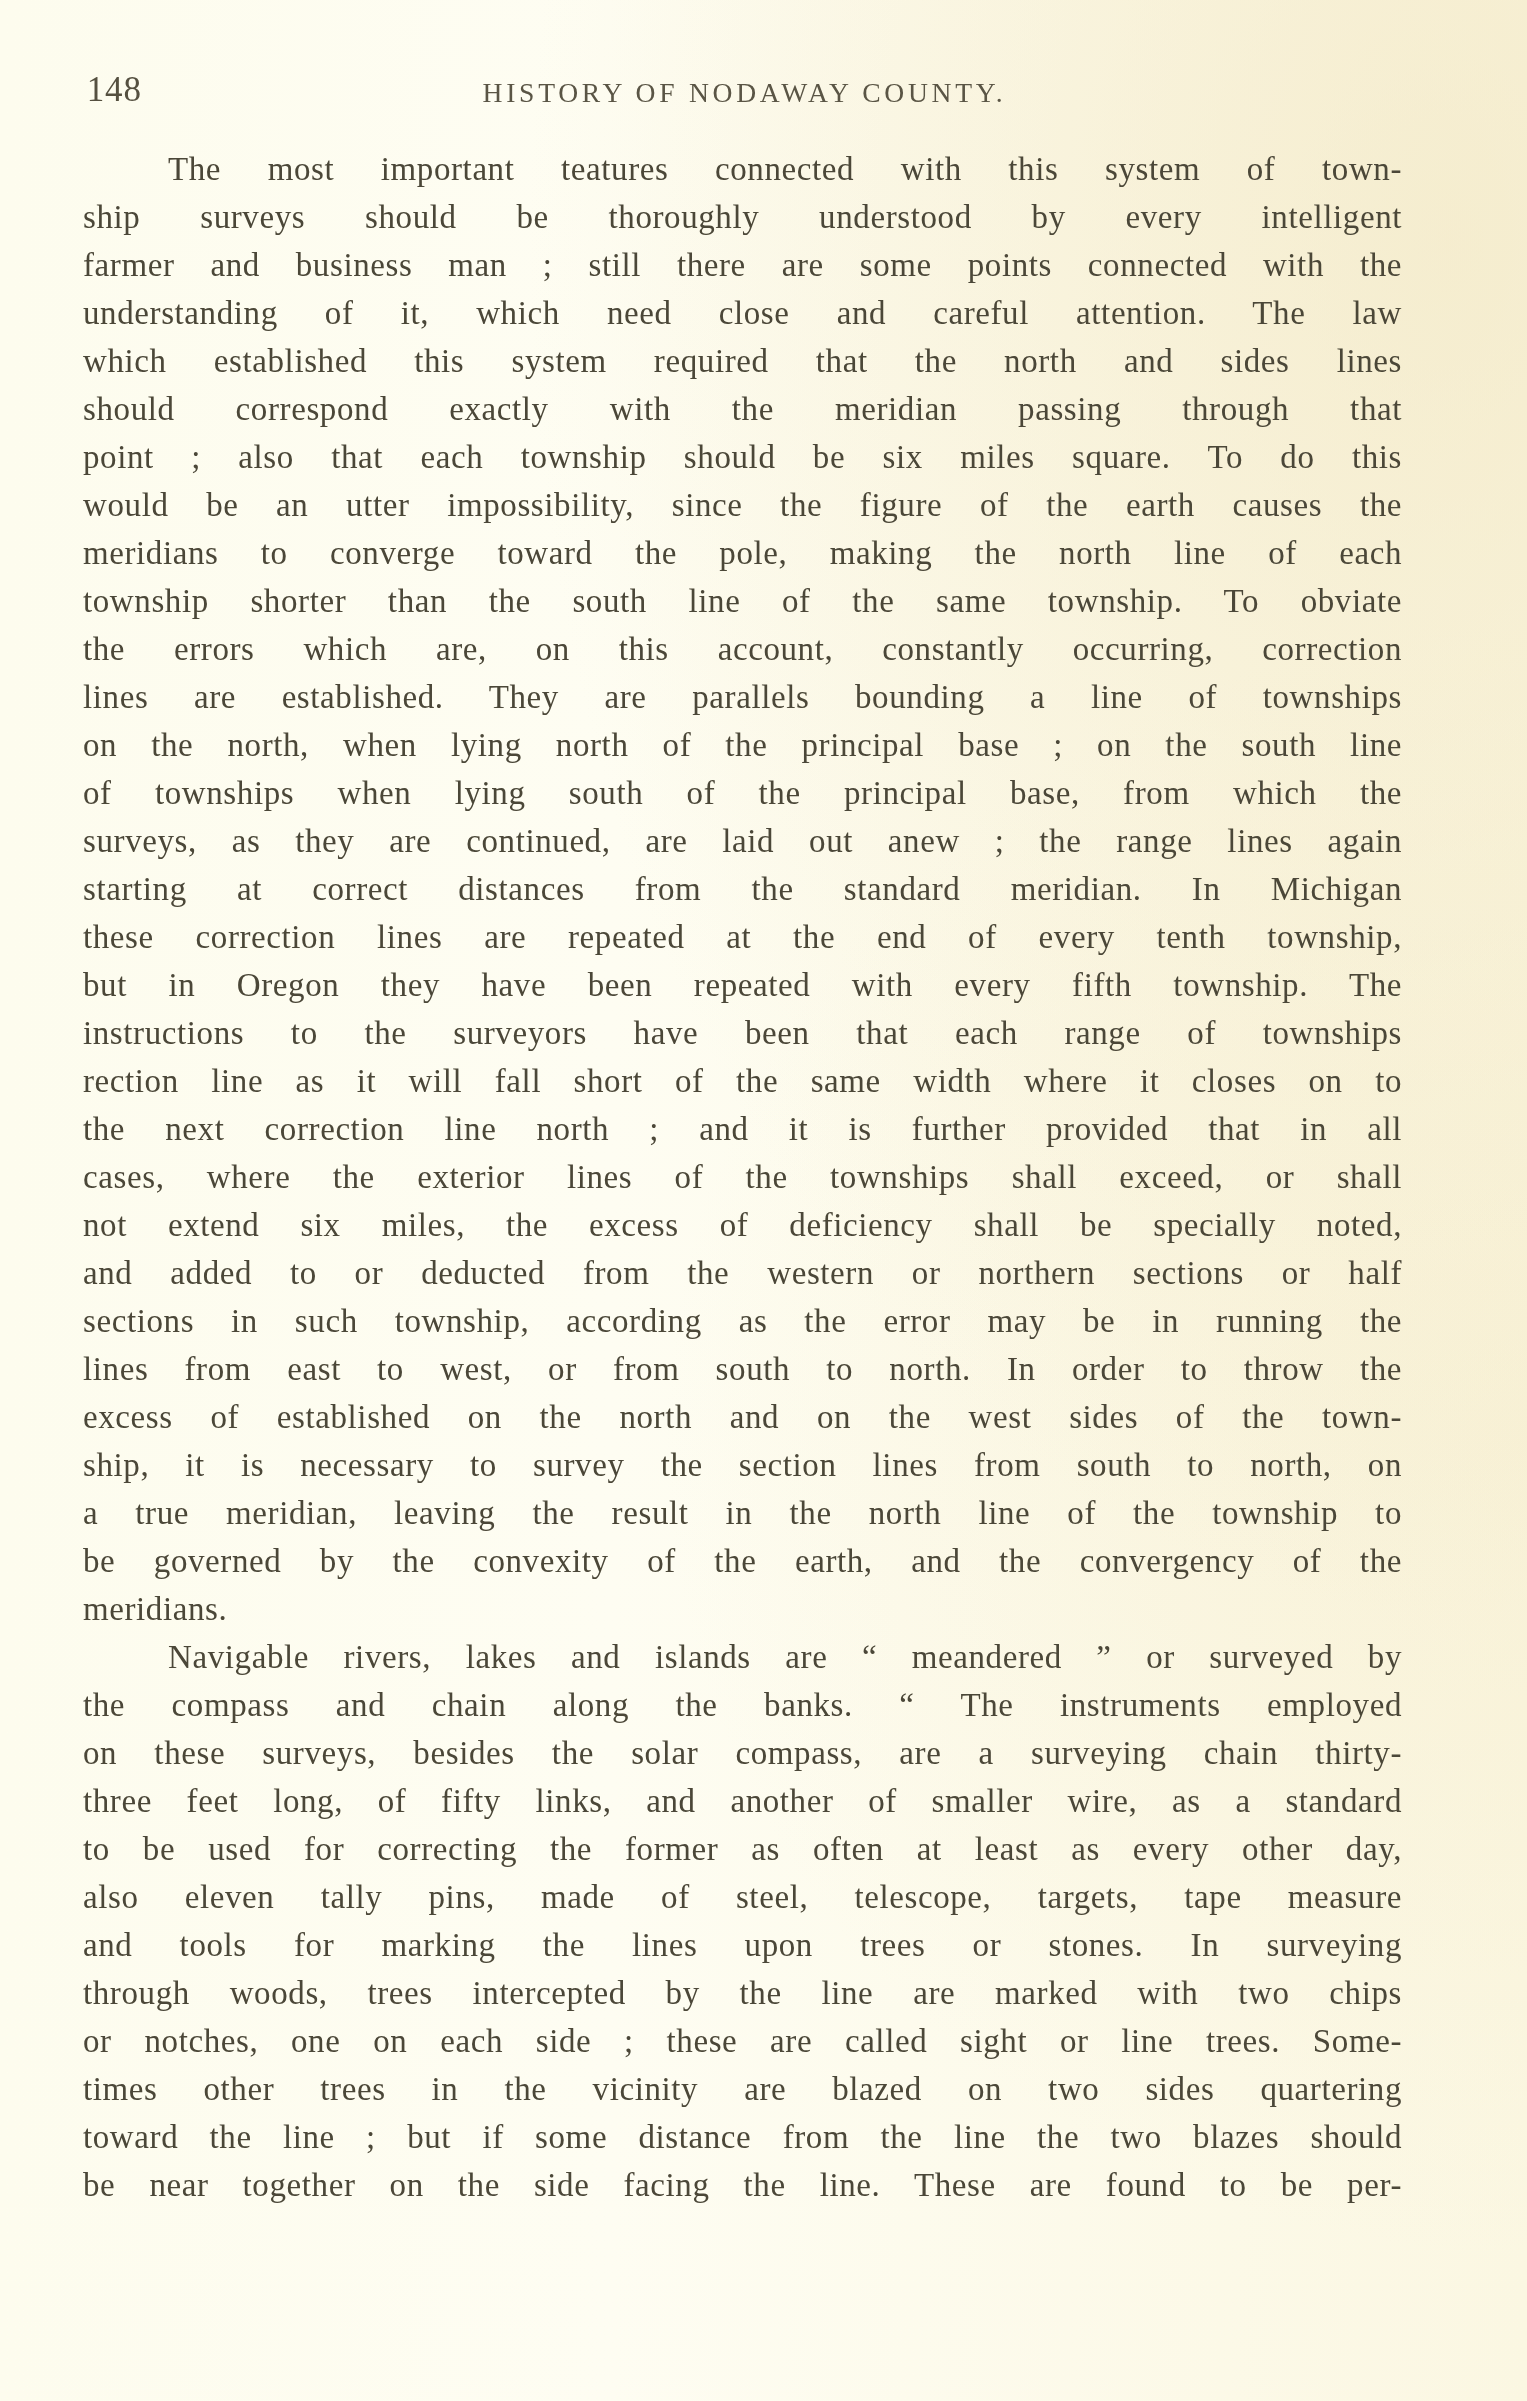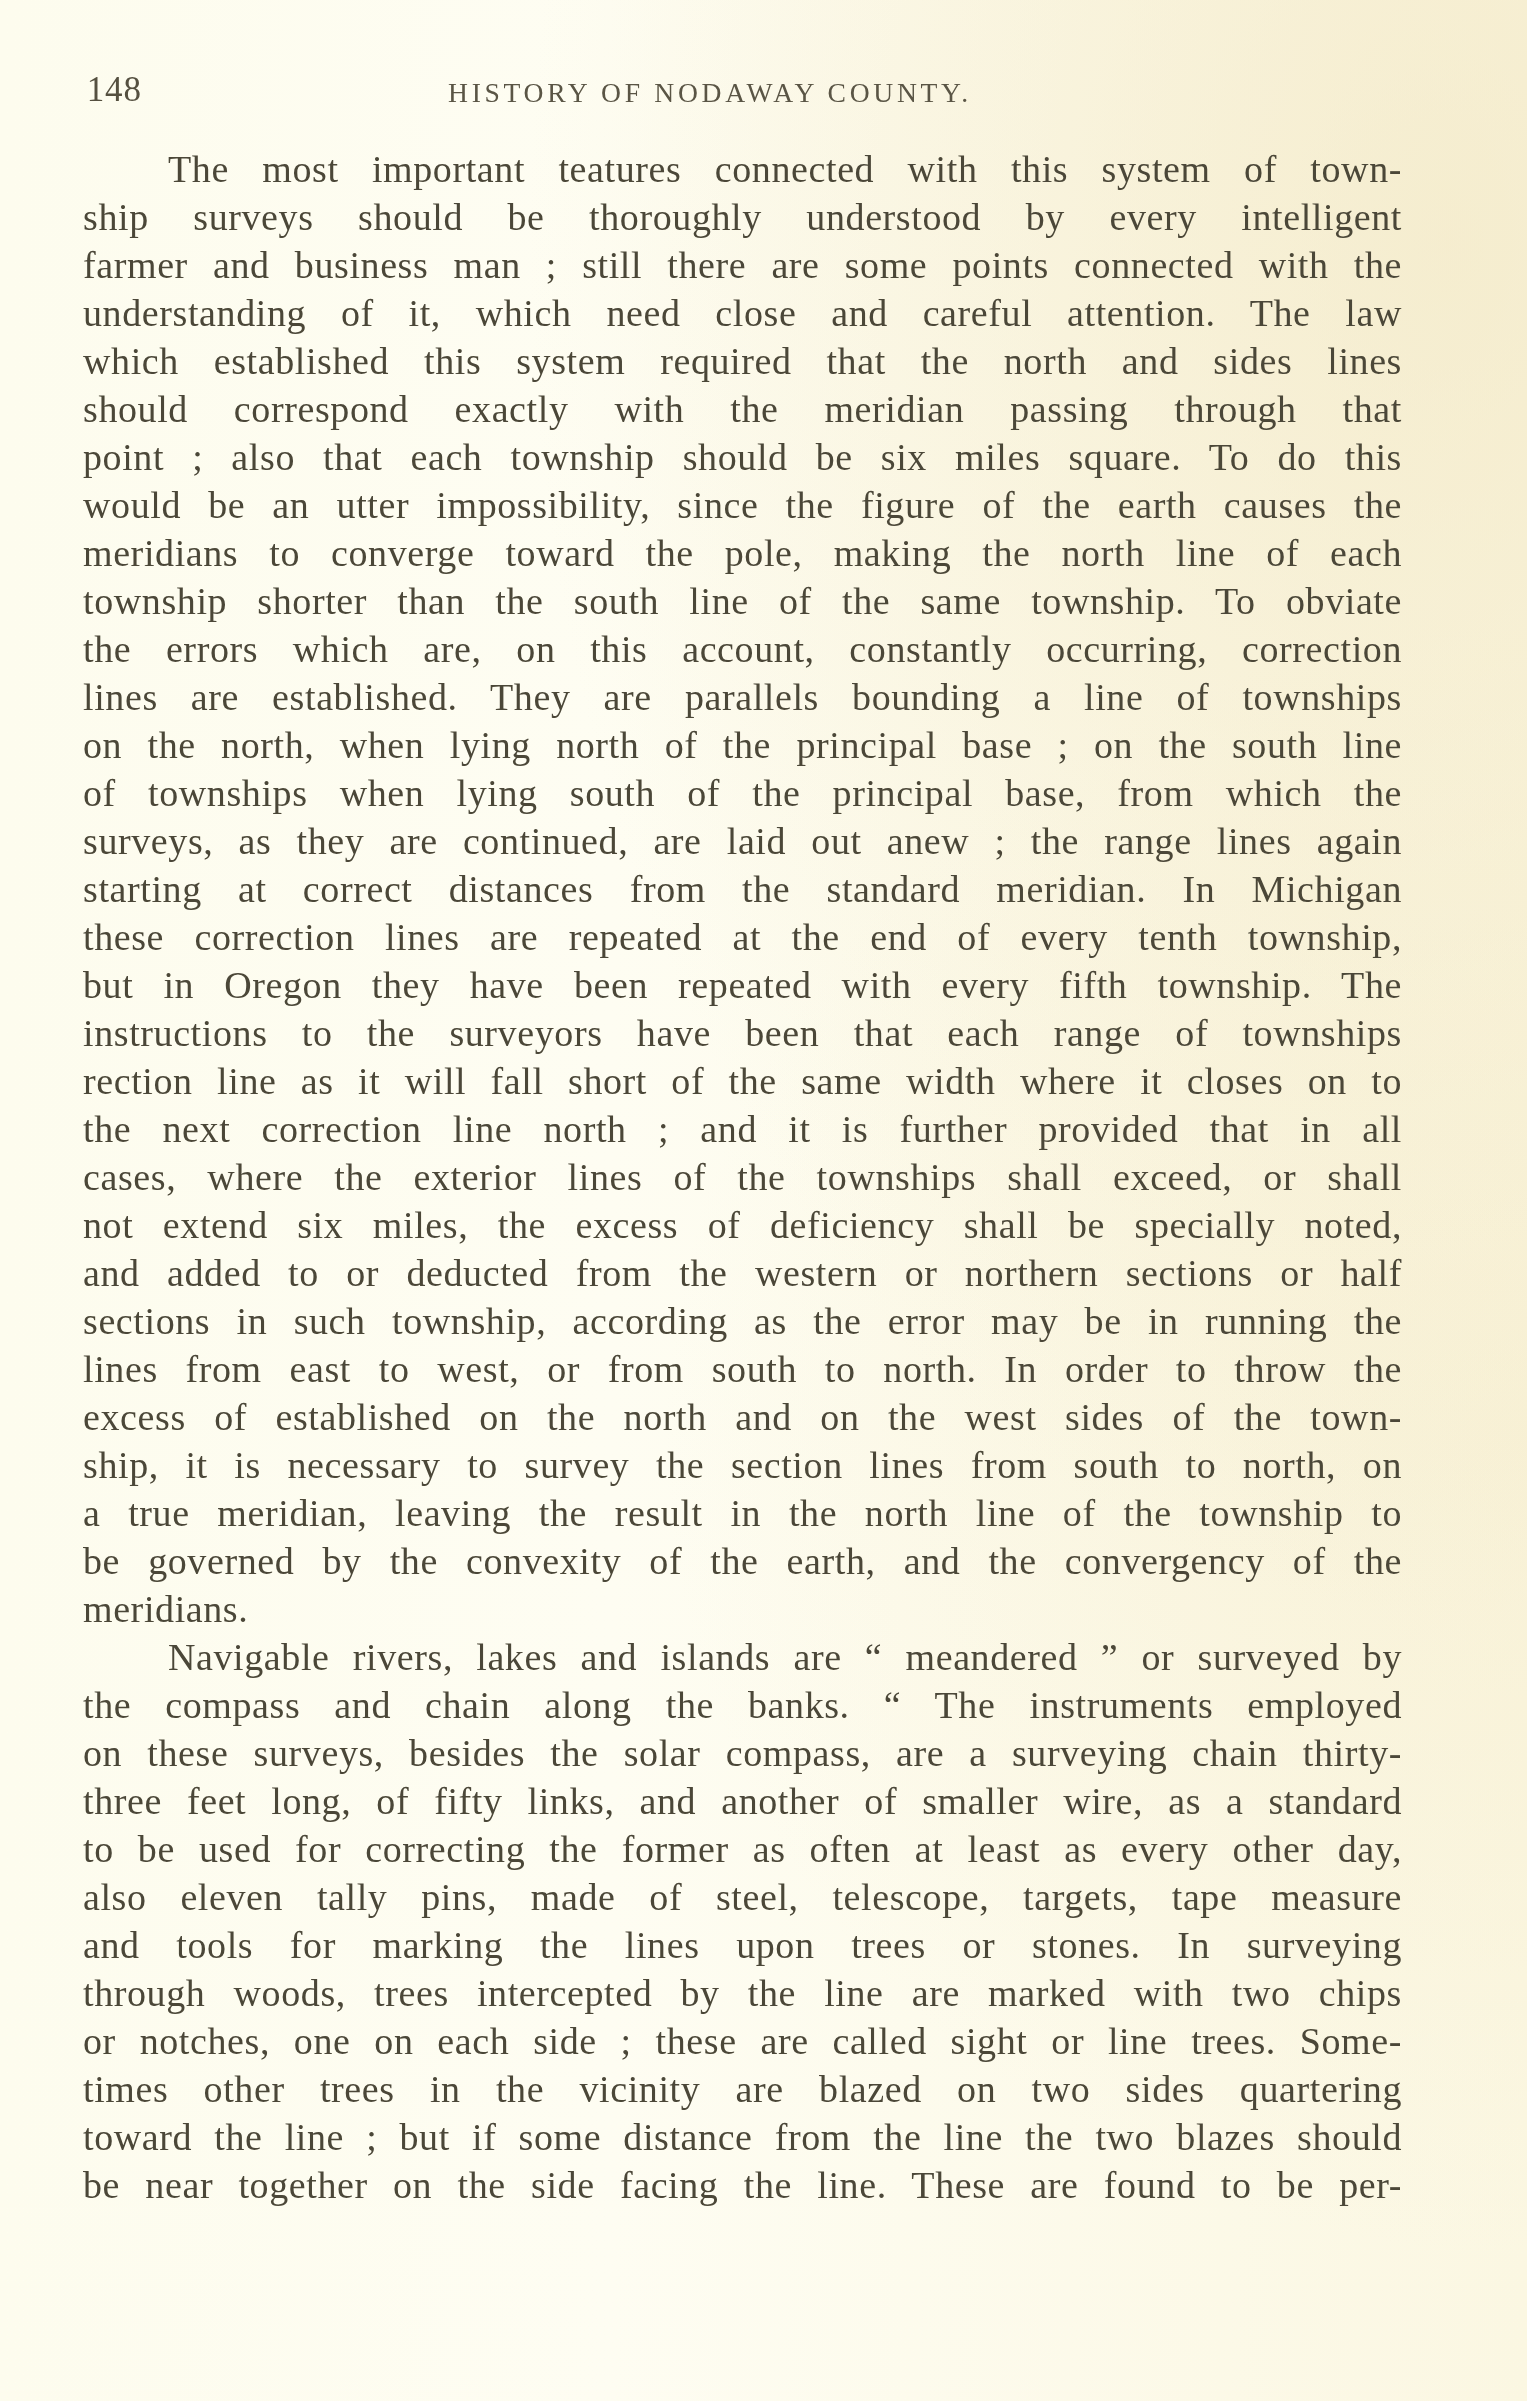--- a/index.html
+++ b/index.html
@@ -39,39 +39,39 @@
     font-family: "Liberation Serif", serif;
     font-size: 35px;
     letter-spacing: 0.9px;
     color: #555040;
   }
   .running-title {
     position: absolute;
     left: 365px;
     top: 11px;
     width: 593px;
-    text-align: left;
+    text-align: center;
     font-family: "Liberation Serif", serif;
     font-size: 27.6px;
     letter-spacing: 3.7px;
     color: #5a5545;
     white-space: nowrap;
   }
   .body-text {
     position: absolute;
     left: 83px;
     top: 145px;
     width: 1319px;
   }
   .line {
     display: block;
     height: 48px;
     line-height: 48px;
     font-family: "Liberation Serif", serif;
-    font-size: 38px;
+    font-size: 33px;
     letter-spacing: 0.6px;
     word-spacing: 1.8px;
     text-align: justify;
     text-align-last: justify;
     white-space: nowrap;
     overflow: visible;
     color: #4b4738;
   }
   .line.indent {
     padding-left: 85px;

